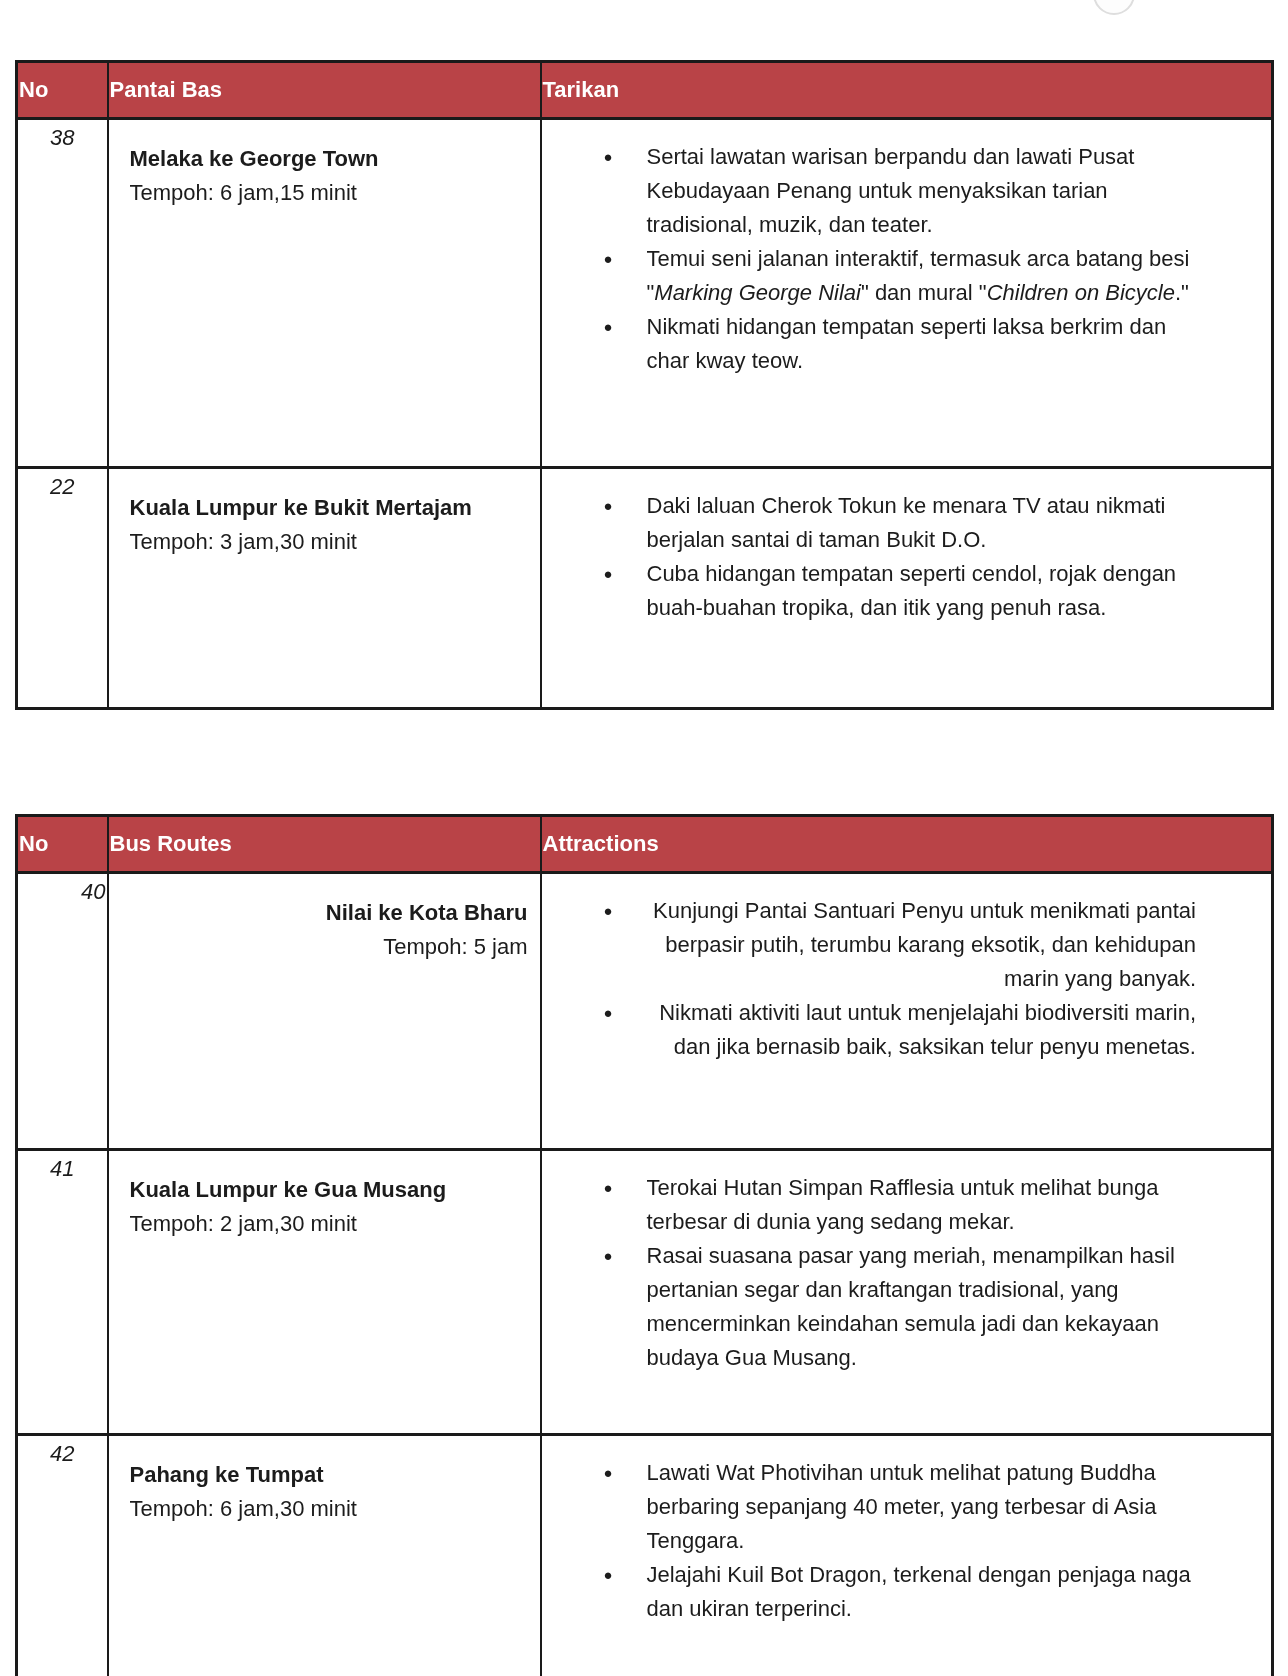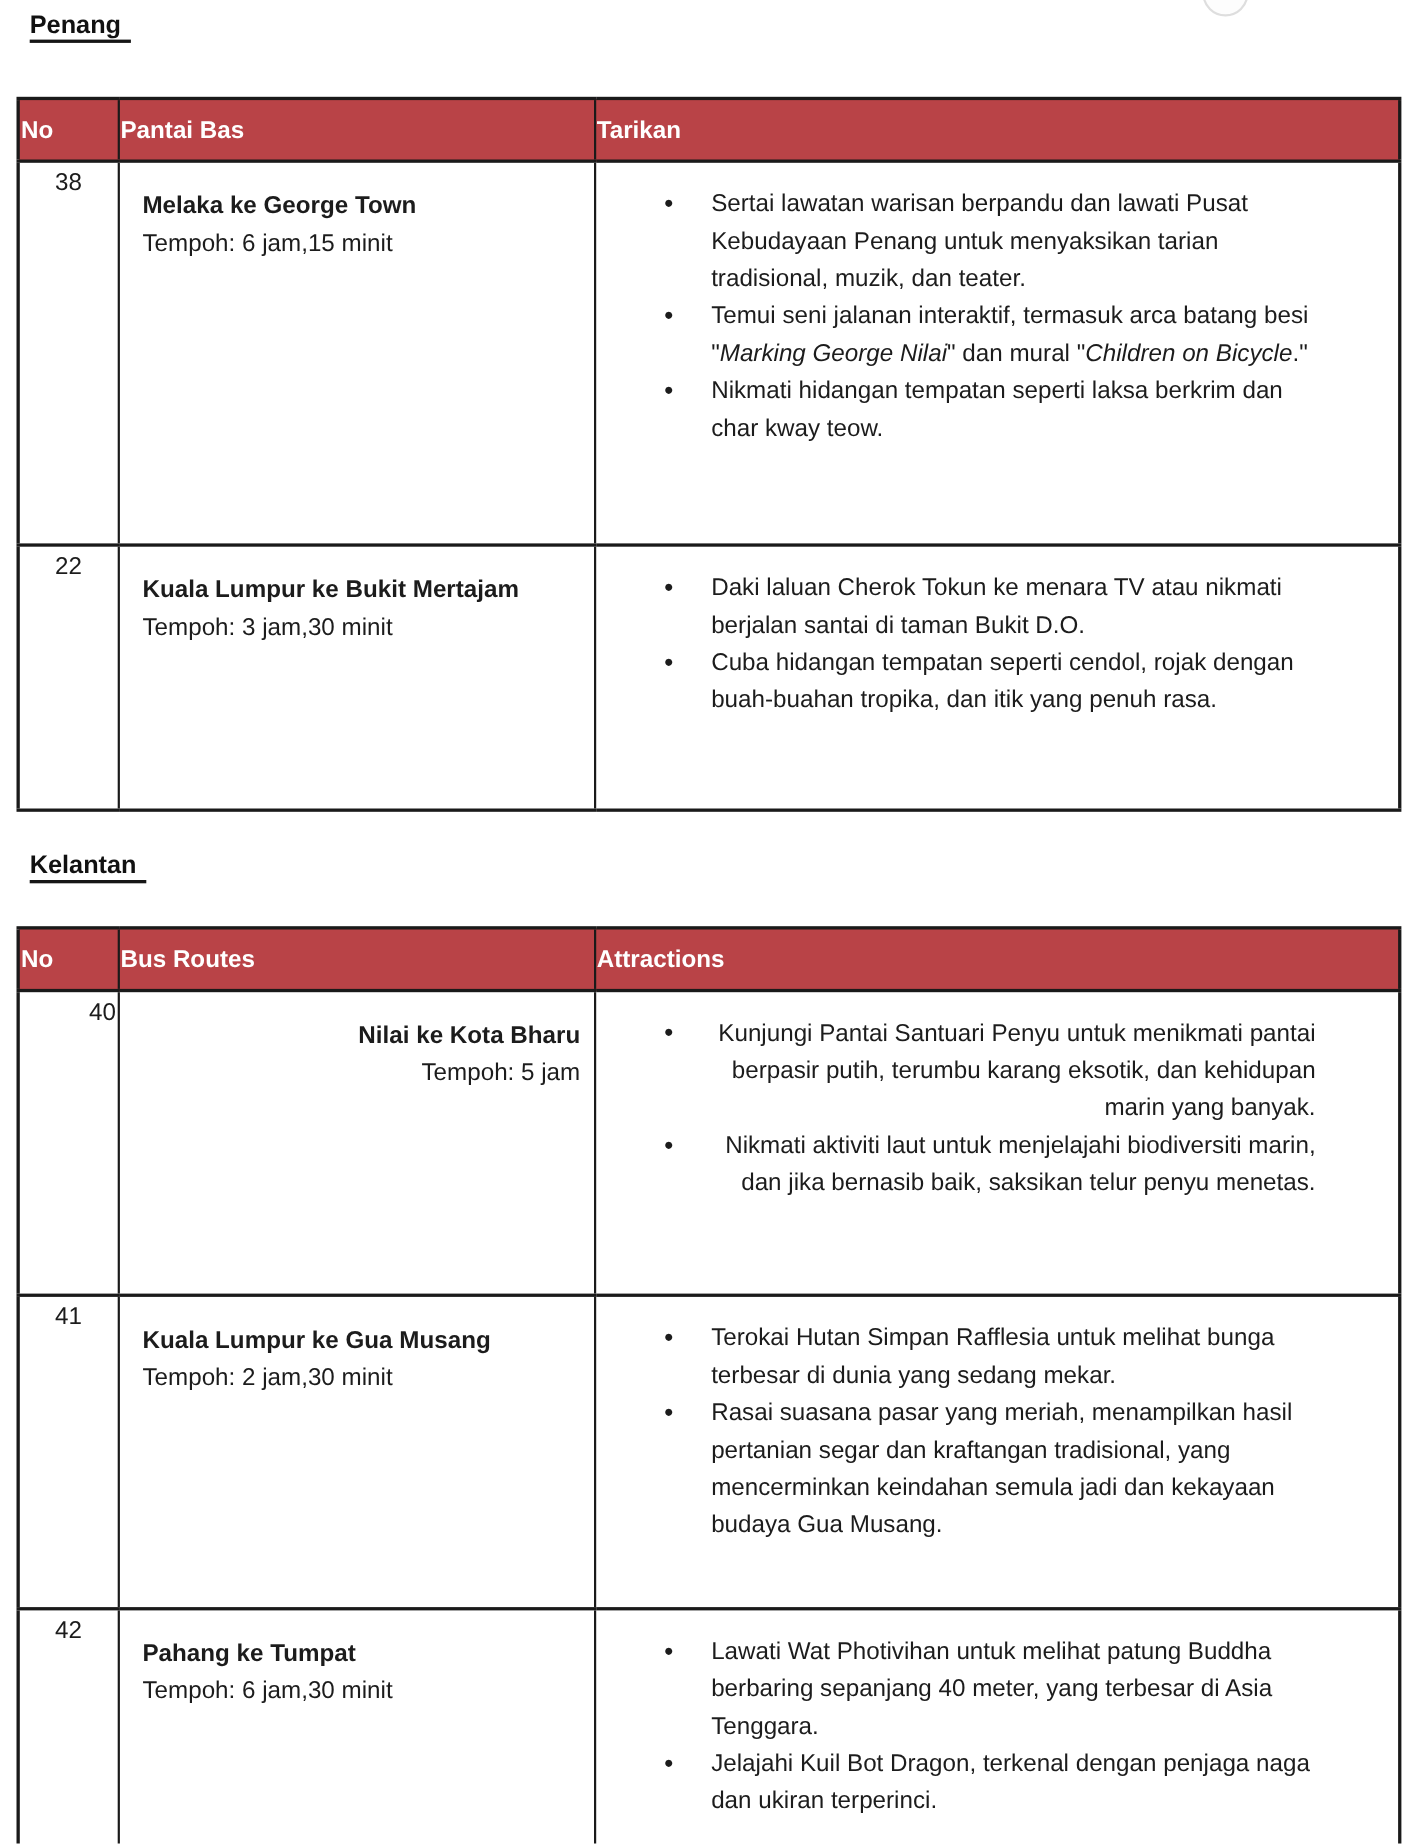--- a/index.html
+++ b/index.html
@@ -41,21 +41,21 @@
   th,td{border:3px solid var(--border);border-left-width:2px;border-right-width:2px;}
   th{
     background:var(--header-bg);color:var(--header-text);
     font-size:22px;font-weight:bold;height:52px;text-align:left;vertical-align:middle;
   }
   col.c-no{width:91px;}
   col.c-route{width:433px;}
   col.c-attr{width:732px;}
 
   td{vertical-align:top;font-size:22px;line-height:34px;}
-  td.no-cell{text-align:center;}
+  td.no-cell{text-align:center;font-style:italic;}
   td.route-cell{padding:22px 12px 12px 21px;margin-top:32px;}
   .route-name{font-weight:bold;}
   .route-duration{font-weight:normal;}
   td.attr-cell{padding:20px 0 12px 0;}
   ul.attractions{margin:0;padding:0;list-style:none;}
   ul.attractions li{position:relative;padding:0 75px 0 105px;}
   .bullet{position:absolute;left:62px;top:0;font-size:15px;line-height:34px;}
 
   
   #section-0 tbody tr:nth-child(1) td{height:312px;}
@@ -64,21 +64,20 @@
   #section-1 tbody tr:nth-child(2) td{height:248px;}
   #section-1 tbody tr:nth-child(3) td{height:262px;}
 </style>
 </head>
 <body>
 
 <div class="page">
   <div class="corner-circle"></div>
 
   <div class="section" id="section-0">
-    <h2 class="sec-heading"><span class="u">Penang</span></h2>
     <table>
       <colgroup>
           <col class="c-no">
           <col class="c-route">
           <col class="c-attr">
         </colgroup>
       <thead>
           <tr>
             <th>No</th>
             <th>Pantai Bas</th>
@@ -111,21 +110,20 @@
                 <li><span class="bullet">●</span><span>Daki laluan Cherok Tokun ke menara TV atau nikmati berjalan santai di taman Bukit D.O.</span></li>
                 <li><span class="bullet">●</span><span>Cuba hidangan tempatan seperti cendol, rojak dengan buah-buahan tropika, dan itik yang penuh rasa.</span></li>
               </ul>
             </td>
           </tr>
         </tbody>
     </table>
   </div>
 
   <div class="section" id="section-1">
-    <h2 class="sec-heading"><span class="u">Kelantan</span></h2>
     <table>
       <colgroup>
           <col class="c-no">
           <col class="c-route">
           <col class="c-attr">
         </colgroup>
       <thead>
           <tr>
             <th>No</th>
             <th>Bus Routes</th>

